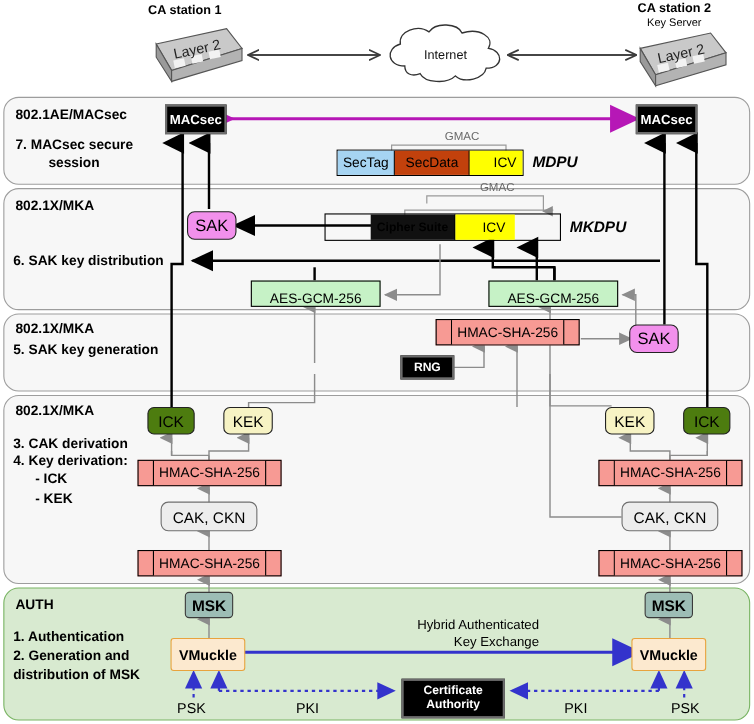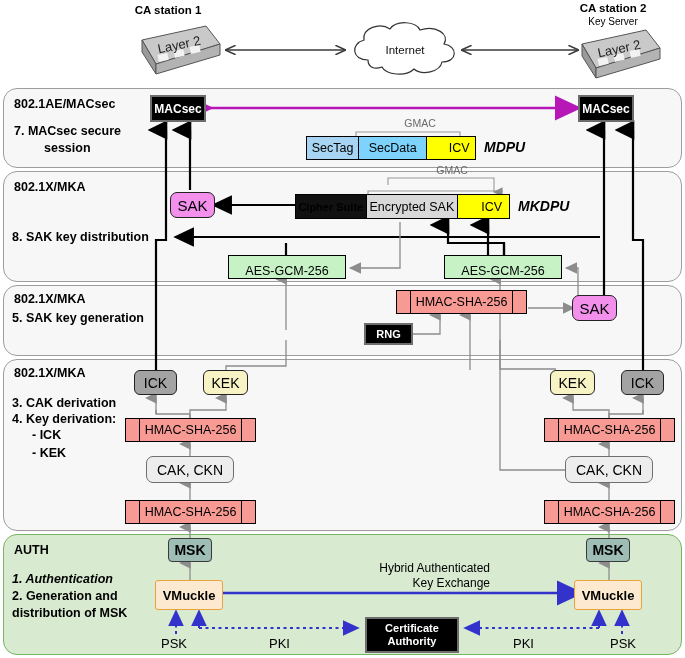--- a/index.html
+++ b/index.html
@@ -10,21 +10,21 @@
 
   
   .band{border:1.6px solid #9d9d9d;border-radius:14px;background:#f7f7f7;}
   .band.auth{background:#d8ead0;border-color:#79b463;}
   .band-title{font-weight:bold;font-size:12.5px;color:#000;white-space:nowrap;}
   .band-step{font-weight:bold;font-size:12.5px;color:#000;white-space:nowrap;}
 
   
   .node{display:flex;align-items:center;justify-content:center;
         font-size:13px;color:#000;white-space:nowrap;text-align:center;}
-  .n-cyan{background:#a3a3a3;border:1.3px solid #222;border-radius:6px;font-size:14px;}
+  .n-cyan{background:#4d7c0f;border:1.3px solid #222;border-radius:6px;font-size:14px;}
   .n-khaki{background:#f7f3c4;border:1.3px solid #222;border-radius:6px;font-size:14px;}
   .n-pink{background:#f290ec;border:1.3px solid #222;border-radius:7px;font-size:15px;}
   .n-grey{background:#ededed;border:1.5px solid #6f6f6f;border-radius:7px;font-size:14px;}
   .n-black{background:#000;border:2px solid #6d6d6d;color:#fff;font-weight:bold;}
   .n-msk{background:#9dbdb5;border:1.4px solid #3a3a3a;border-radius:4px;
          font-size:14px;font-weight:bold;}
   .n-vmuckle{background:#fce9cf;border:1.6px solid #e8a33d;border-radius:3px;
              font-size:13px;font-weight:bold;}
 
   
@@ -39,21 +39,21 @@
   .aes .cap2{width:11px;border-left:1.1px solid #000;}
   .aes .mid{flex:1;display:flex;align-items:center;justify-content:center;
             font-size:12.5px;color:#000;}
 
   
   .pdu{display:flex;align-items:stretch;border:1.2px solid #000;justify-content:center;}
   .pdu .cell{display:flex;align-items:center;justify-content:center;
              font-size:12.5px;color:#000;border-right:1.2px solid #000;}
   .pdu .cell:last-child{border-right:none;padding-left:16px;}
   .c-sectag{background:#a6d4f2;}
-  .c-secdata{background:#7dd3fc;}
+  .c-secdata{background:#c2410c;}
   .c-icv{background:#ffff00;}
   .c-cipher{background:#111;color:#fff;font-weight:bold;}
   .c-enc{background:#d9d9d9;}
   .pdu-name{font-style:italic;font-weight:bold;font-size:14px;color:#000;}
   .lbl-dev{font-weight:bold;font-size:11.5px;text-align:center;color:#000;}
   .lbl-sub{font-size:10px;text-align:center;color:#000;}
   .lbl-hyb{font-size:12px;color:#000;text-align:right;line-height:15px;}
   .lbl-psk{font-size:13px;color:#000;}
 
   svg{position:absolute;left:0;top:0;overflow:visible;}
@@ -235,27 +235,26 @@
   <div class="abs node n-black" style="left:578px;top:95px;width:56px;height:27px;font-size:12px;">MACsec</div>
 
   <div class="abs pdu" style="left:306px;top:136px;width:170px;height:24px;">
     <div class="cell c-sectag" style="width:58px;">SecTag</div>
     <div class="cell c-secdata" style="width:76px;">SecData</div>
     <div class="cell c-icv" style="width:36px;">ICV</div>
   </div>
   <div class="abs pdu-name" style="left:484px;top:139px;">MDPU</div>
 
   <div class="abs band-title" style="left:14px;top:180px;">802.1X/MKA</div>
-  <div class="abs band-step" style="left:12px;top:230px;">8. SAK key distribution</div>
+  <div class="abs band-step" style="left:12px;top:230px;">6. SAK key distribution</div>
 
   <div class="abs node n-pink" style="left:170px;top:192px;width:45px;height:26px;">SAK</div>
 
   <div class="abs pdu" style="left:295px;top:194px;width:215px;height:25px;">
     <div class="cell c-cipher" style="width:76px;font-size:11px;">Cipher Suite</div>
-    <div class="cell c-enc" style="width:99px;">Encrypted SAK</div>
     <div class="cell c-icv" style="width:38px;">ICV</div>
   </div>
   <div class="abs pdu-name" style="left:518px;top:198px;">MKDPU</div>
 
   <div class="abs aes" style="left:228px;top:255px;width:118px;height:24px;">
     <div class="cap"></div>
     <div class="mid">AES-GCM-256</div>
     <div class="cap2"></div>
   </div>
   <div class="abs aes" style="left:444px;top:255px;width:118px;height:24px;">
@@ -305,21 +304,21 @@
     <div class="cap2"></div>
   </div>
   <div class="abs node n-grey" style="left:565px;top:456px;width:88px;height:27px;">CAK, CKN</div>
   <div class="abs hmac" style="left:544px;top:500px;width:131px;height:24px;">
     <div class="cap"></div>
     <div class="mid">HMAC-SHA-256</div>
     <div class="cap2"></div>
   </div>
 
   <div class="abs band-title" style="left:14px;top:543px;">AUTH</div>
-  <div class="abs band-step" style="left:12px;top:572px;font-style:italic;">1. Authentication</div>
+  <div class="abs band-step" style="left:12px;top:572px;">1. Authentication</div>
   <div class="abs band-step" style="left:12px;top:589px;">2. Generation and</div>
   <div class="abs band-step" style="left:12px;top:606px;">distribution of MSK</div>
 
   <div class="abs node n-msk" style="left:168px;top:538px;width:44px;height:24px;">MSK</div>
   <div class="abs node n-msk" style="left:586px;top:538px;width:44px;height:24px;">MSK</div>
 
   <div class="abs node n-vmuckle" style="left:155px;top:580px;width:68px;height:30px;">VMuckle</div>
   <div class="abs node n-vmuckle" style="left:574px;top:580px;width:68px;height:30px;">VMuckle</div>
 
   <div class="abs node n-black" style="left:365px;top:617px;width:94px;height:36px;flex-direction:column;

